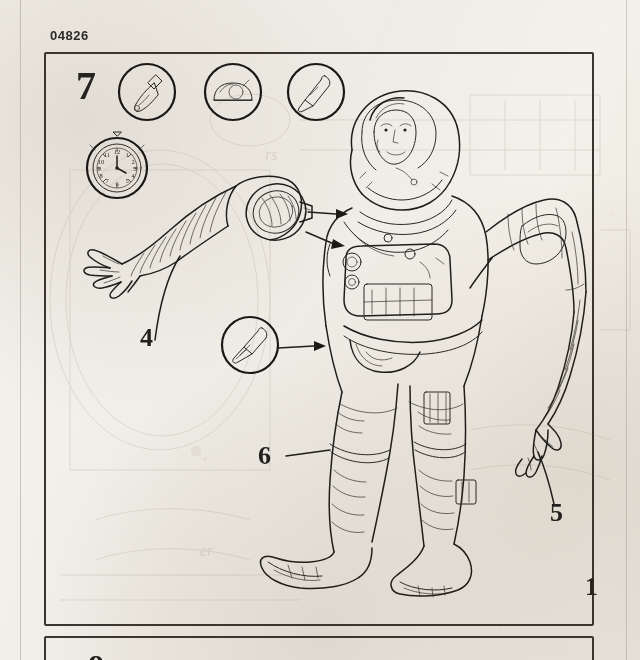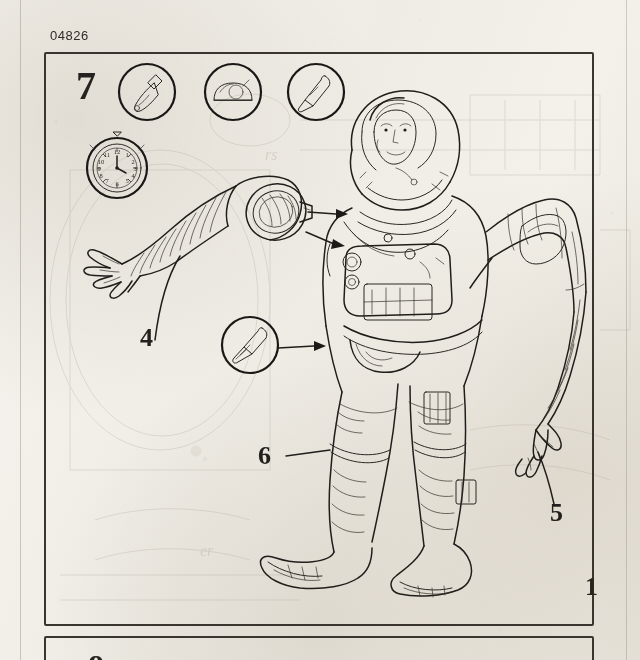--- a/index.html
+++ b/index.html
@@ -72,20 +72,21 @@
     background: rgba(120,114,102,0.3);
   }
   #catalog-number {
     position: absolute;
     left: 50px;
     top: 28px;
     font-size: 13px;
     letter-spacing: 0.5px;
     color: #2f2c27;
     font-family: "Liberation Sans", sans-serif;
+    font-weight: bold;
   }
   #step-number {
     position: absolute;
     left: 76px;
     top: 66px;
     font-size: 40px;
     font-weight: bold;
     color: #252320;
     font-family: "Liberation Serif", serif;
     line-height: 1;

